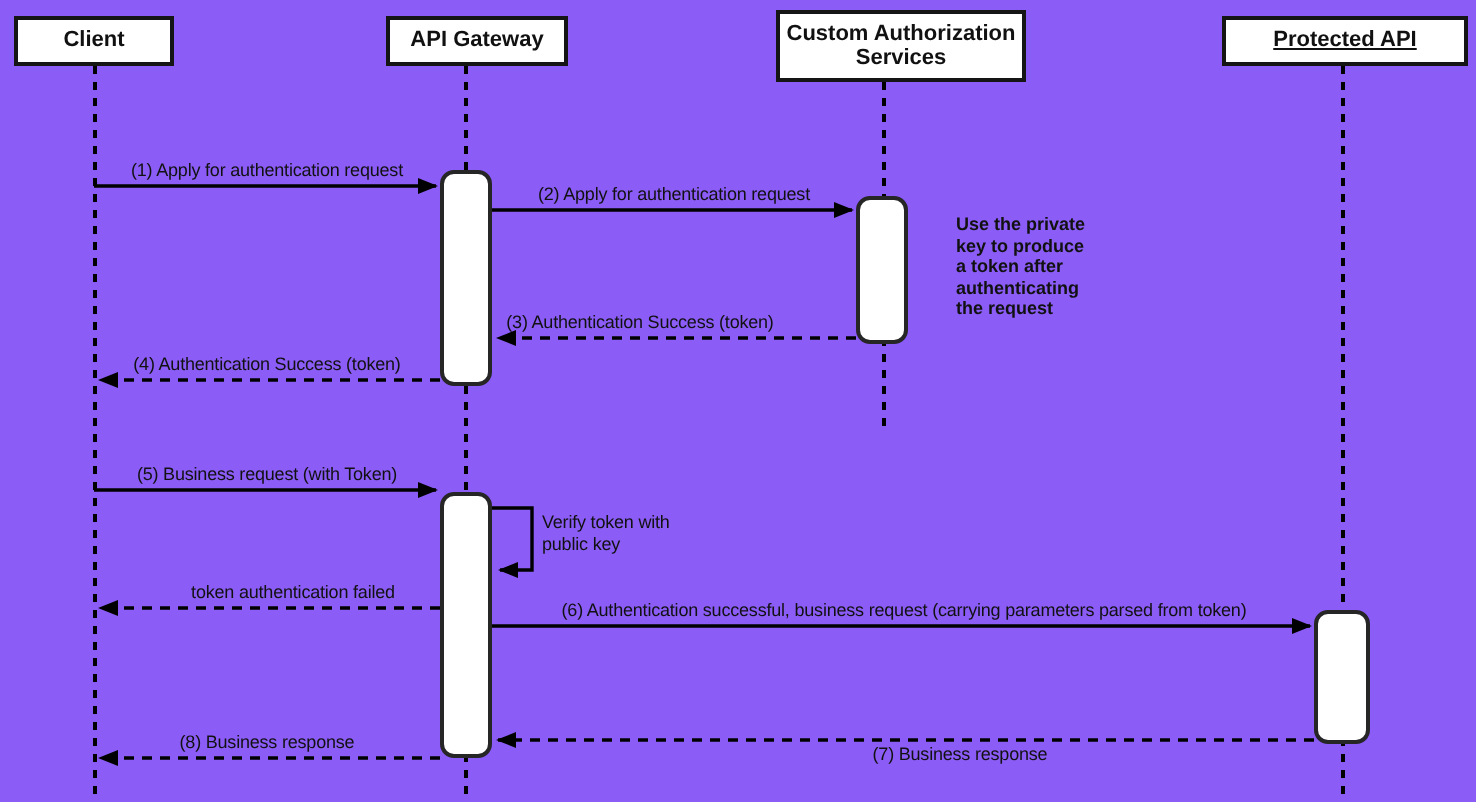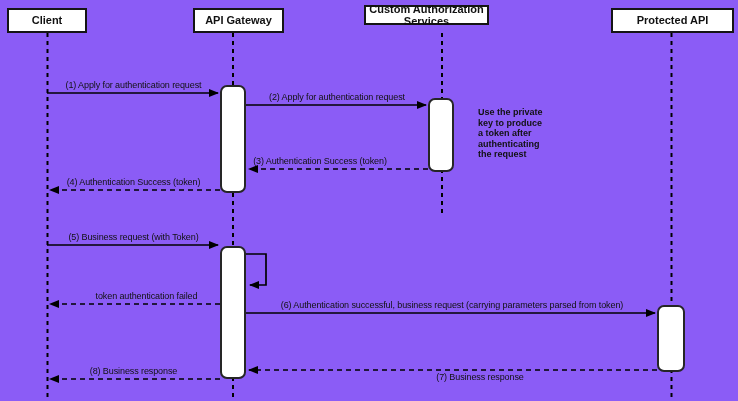--- a/index.html
+++ b/index.html
@@ -59,32 +59,33 @@
   <div class="act" style="left:428px;top:98px;width:26px;height:74px;"></div>
   <div class="act" style="left:220px;top:246px;width:26px;height:133px;"></div>
   <div class="act" style="left:657px;top:305px;width:28px;height:67px;"></div>
 
   <div class="actor" style="left:7px;top:8px;width:80px;height:25px;">
     <span>Client</span>
   </div>
   <div class="actor" style="left:193px;top:8px;width:91px;height:25px;">
     <span>API Gateway</span>
   </div>
-  <div class="actor" style="left:364px;top:5px;width:125px;height:20px;">
+  <div class="actor" style="left:388px;top:5px;width:125px;height:36px;">
     <span>Custom Authorization Services</span>
   </div>
-  <div class="actor" style="left:611px;top:8px;width:123px;height:25px;">
+  <div class="actor" style="left:611px;top:8px;width:123px;height:25px;text-decoration:underline;">
     <span>Protected API</span>
   </div>
 
   <div class="msg" style="left:47px;top:80px;width:173px;">(1) Apply for authentication request</div>
   <div class="msg" style="left:246px;top:92px;width:182px;">(2) Apply for authentication request</div>
   <div class="msg" style="left:246px;top:156px;width:148px;">(3) Authentication Success (token)</div>
   <div class="msg" style="left:47px;top:177px;width:173px;">(4) Authentication Success (token)</div>
   <div class="msg" style="left:47px;top:232px;width:173px;">(5) Business request (with Token)</div>
+  <div class="msg wrap" style="left:271px;top:256px;width:70px;">Verify token with public key</div>
   <div class="msg" style="left:60px;top:291px;width:173px;">token authentication failed</div>
   <div class="msg" style="left:246px;top:300px;width:412px;">(6) Authentication successful, business request (carrying parameters parsed from token)</div>
   <div class="msg" style="left:246px;top:372px;width:412px;margin-left:28px;">(7) Business response</div>
   <div class="msg" style="left:47px;top:366px;width:173px;">(8) Business response</div>
 
   <div class="note" style="left:478px;top:107px;width:70px;">Use the private key to produce a token after authenticating the request</div>
 
 </div>
 
 </body></html>

